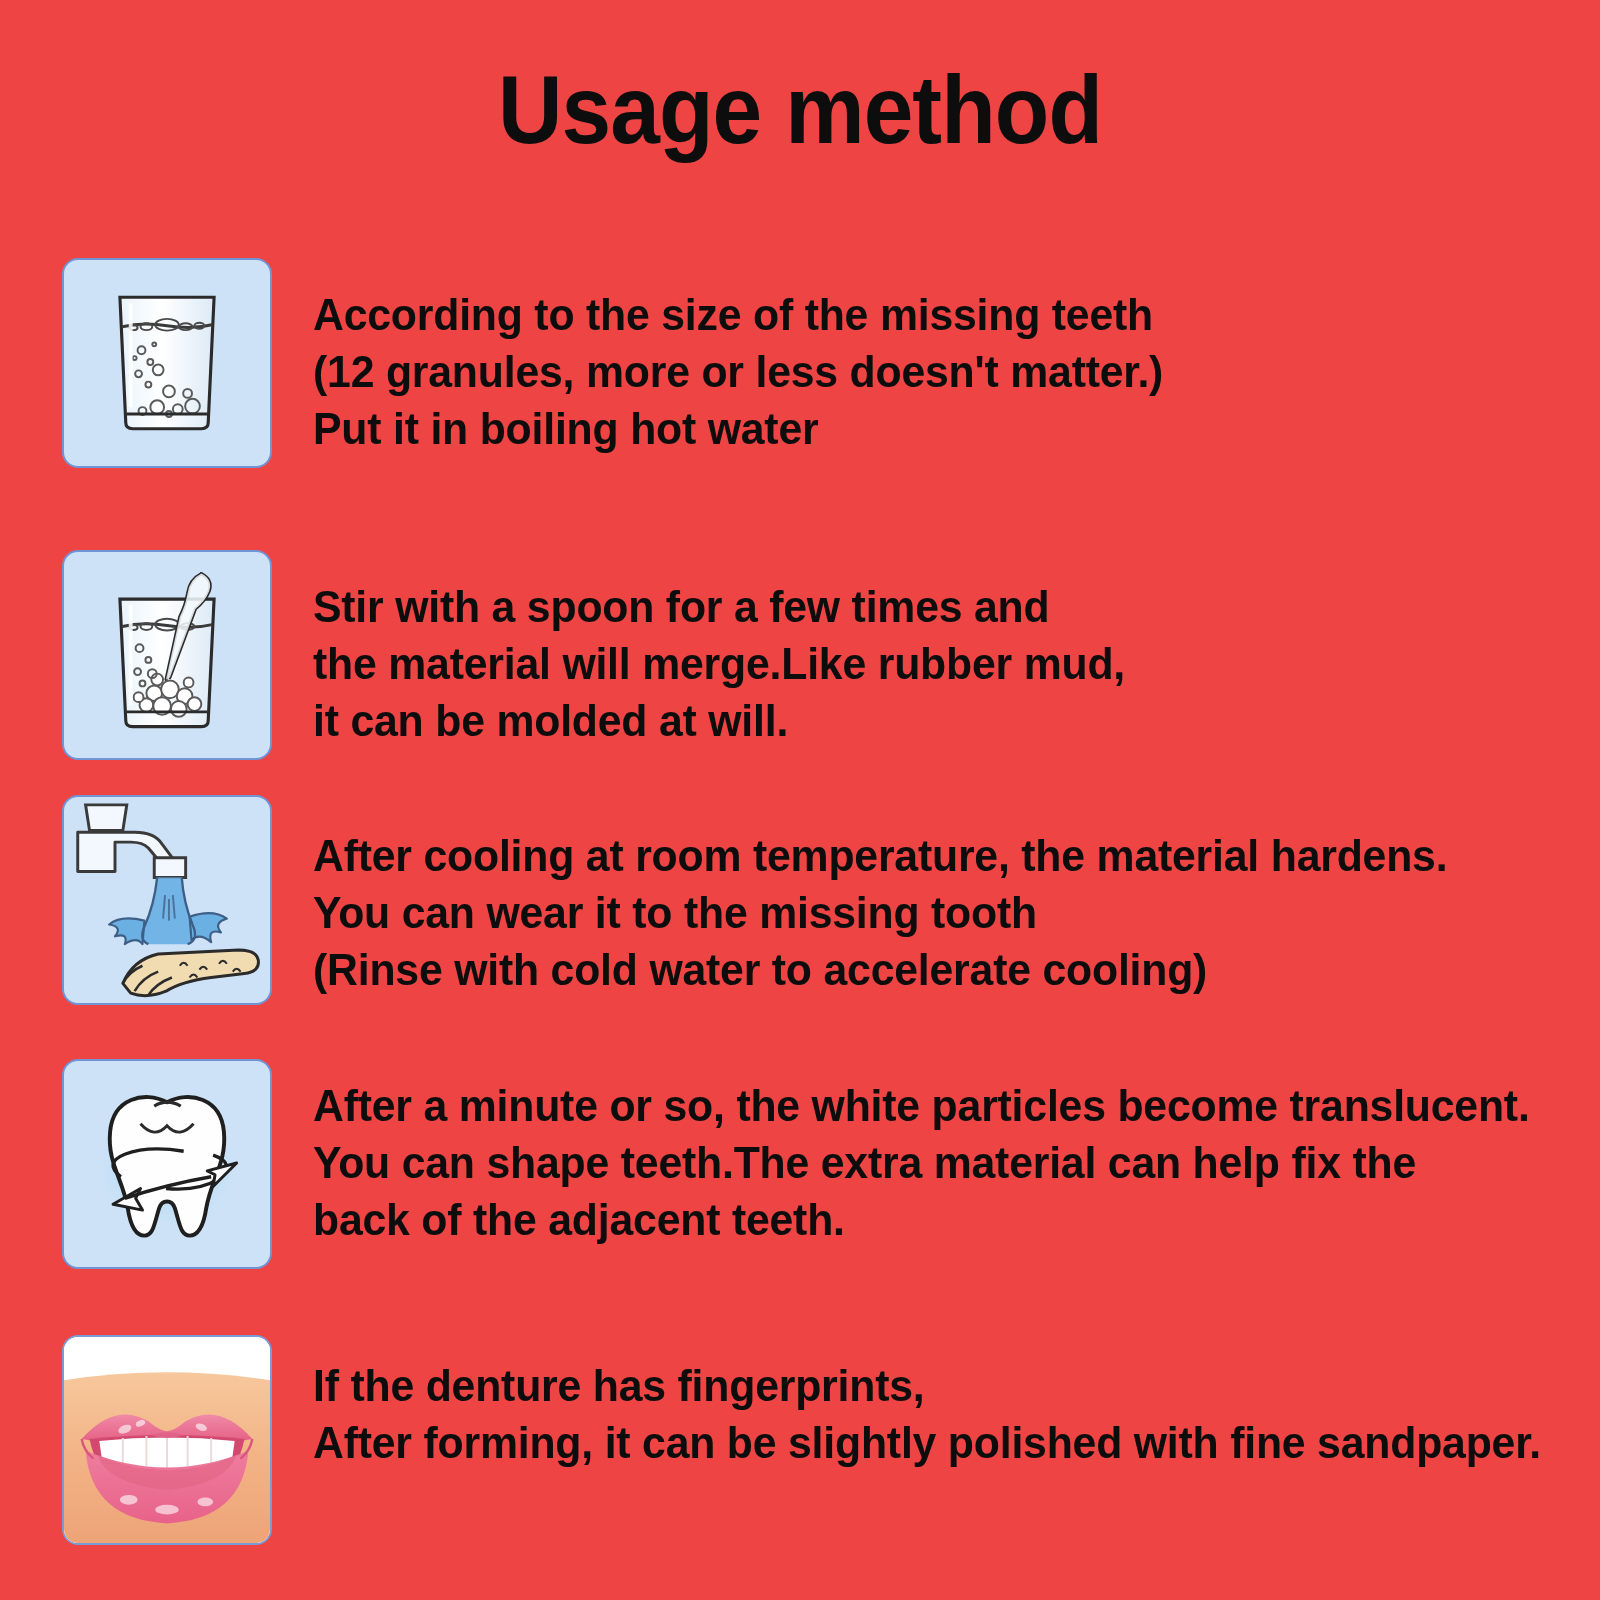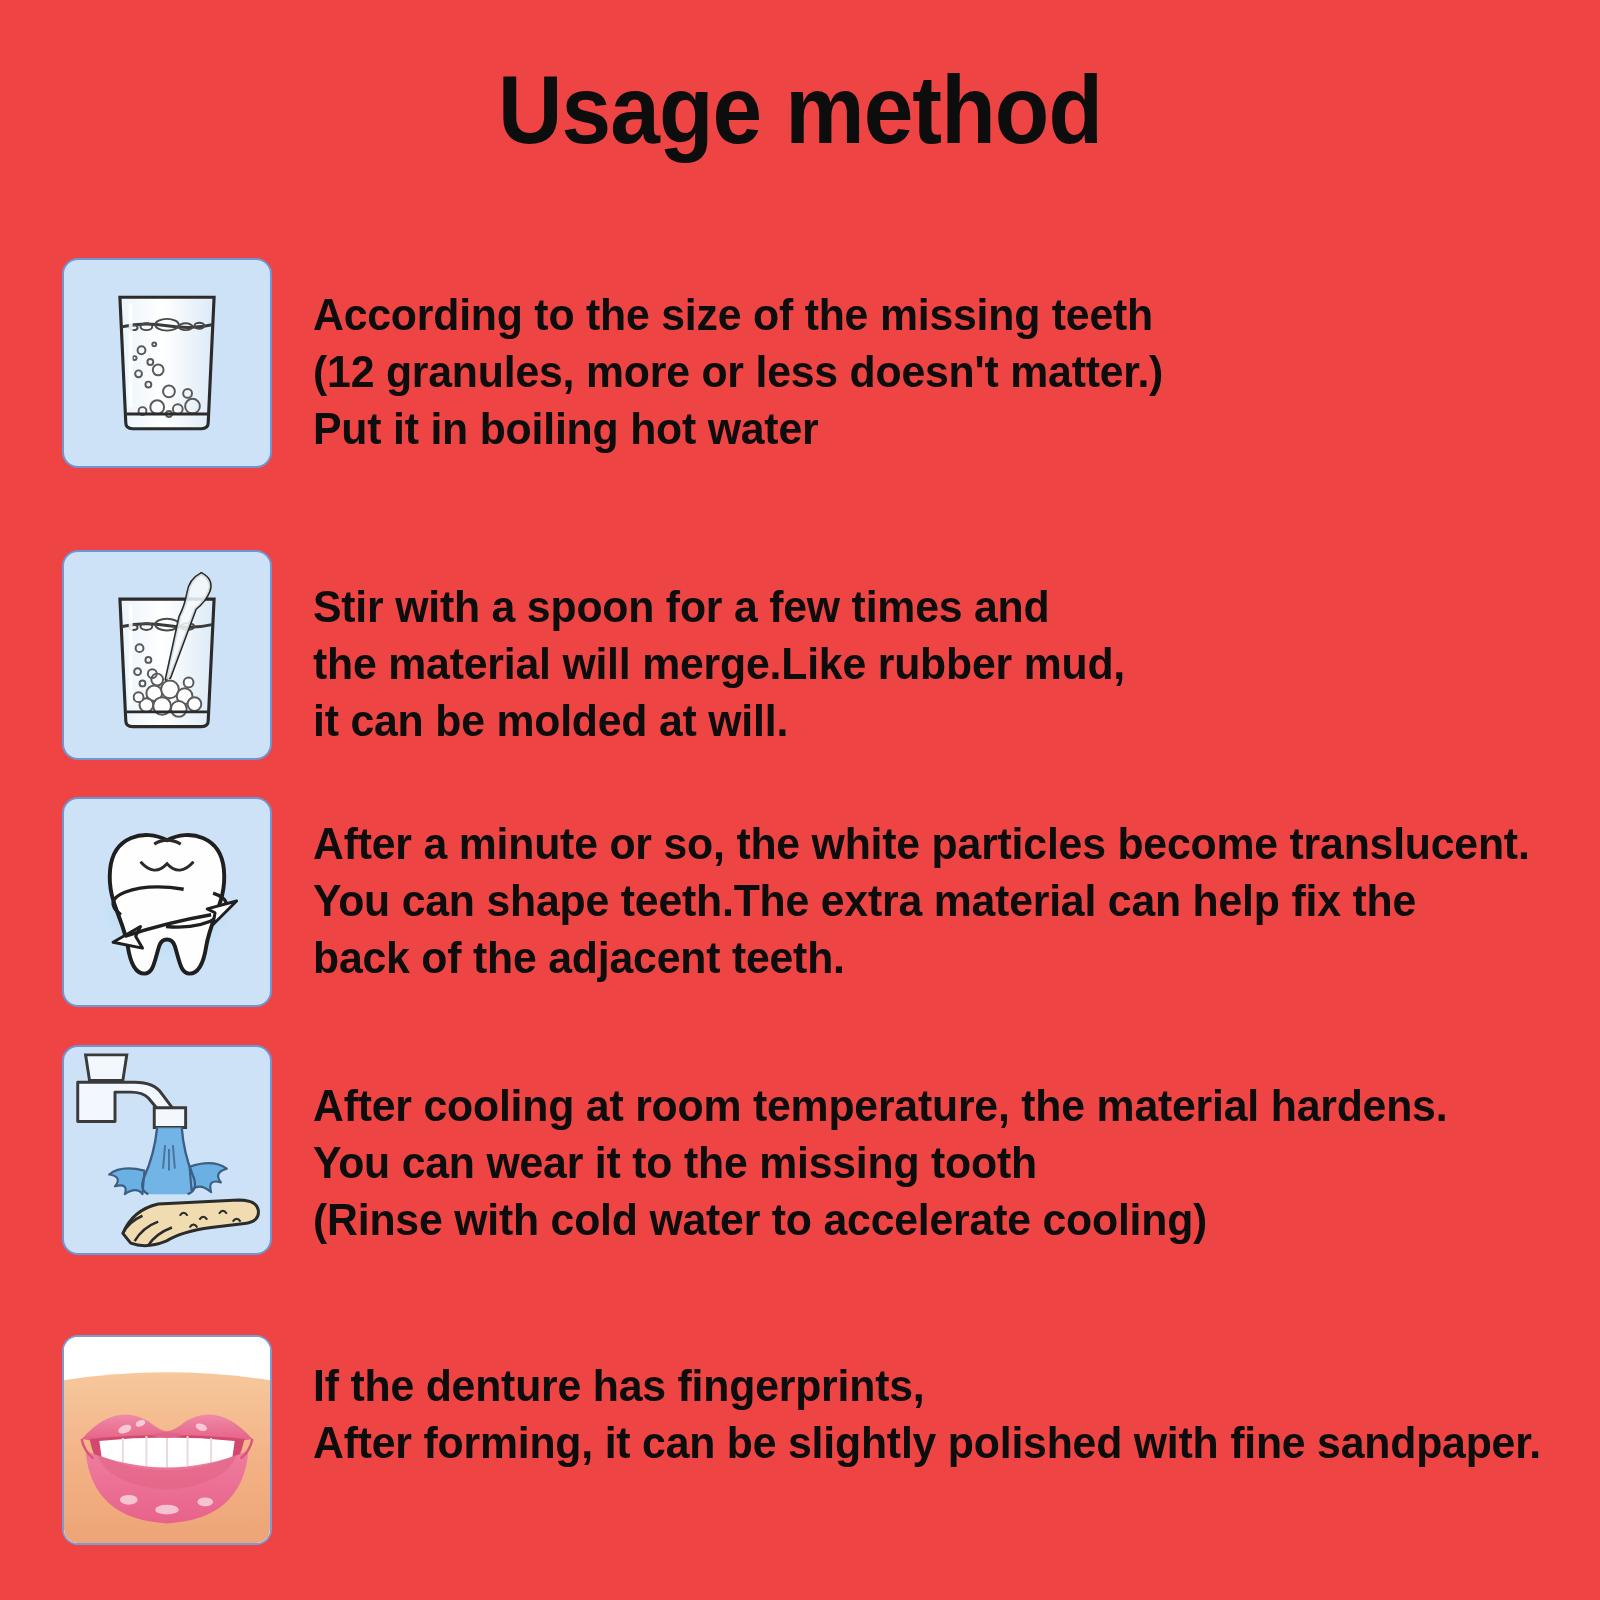--- a/index.html
+++ b/index.html
@@ -220,20 +220,66 @@
           <path d="M68 54 L68 156" fill="none" stroke="#ffffff" stroke-width="4" opacity="0.85"></path>
         </svg>
       </div>
       <div class="step-text">
         <span class="line">Stir with a spoon for a few times and</span>
         <span class="line">the material will merge.Like rubber mud,</span>
         <span class="line">it can be molded at will.</span>
       </div>
     </div>
 
+    <div class="step step-4">
+      <div class="icon-tile">
+        <svg viewBox="0 0 210 210" xmlns="http://www.w3.org/2000/svg">
+
+          <path d="M22 8 L64 8 L60 34 L26 34 Z" fill="#f2f8fd" stroke="#3a3a3a" stroke-width="3"></path>
+
+          <path d="M14 36 L72 36 Q92 36 100 48 L112 64 L96 64 L86 52 Q80 46 68 46 L52 46 L52 76 L14 76 Z" fill="#f2f8fd" stroke="#3a3a3a" stroke-width="3" stroke-linejoin="round"></path>
+
+          <path d="M92 62 L124 62 L124 82 L92 82 Z" fill="#f2f8fd" stroke="#3a3a3a" stroke-width="3"></path>
+
+          <path d="M95 82 Q92 110 82 132 Q76 146 86 150 L126 150 Q138 146 131 130 Q122 108 120 82 Z" fill="#6ab0e3" opacity="0.92"></path>
+
+          <path d="M82 126 Q58 120 46 130 Q60 132 52 142 Q66 138 62 150 Q74 142 80 150 Z" fill="#6ab0e3" stroke="#3d5f86" stroke-width="2.2" stroke-linejoin="round"></path>
+          <path d="M128 122 Q152 114 166 124 Q152 128 160 138 Q146 134 150 148 Q138 138 130 146 Z" fill="#6ab0e3" stroke="#3d5f86" stroke-width="2.2" stroke-linejoin="round"></path>
+
+          <path d="M95 82 Q92 110 82 132 Q76 146 86 150" fill="none" stroke="#3d5f86" stroke-width="2.4"></path>
+          <path d="M120 82 Q122 108 131 130 Q138 146 126 150" fill="none" stroke="#3d5f86" stroke-width="2.4"></path>
+
+          <g stroke="#3d5f86" stroke-width="2" fill="none" opacity="0.75">
+            <path d="M103 100 L101 124"></path>
+            <path d="M111 100 L113 124"></path>
+            <path d="M107 104 L107 126"></path>
+          </g>
+
+          <path d="M60 190 Q70 166 96 160 L178 156 Q196 156 198 166 Q200 178 184 180 L150 184
+                   Q120 188 104 198 Q84 206 68 200 Z" fill="#f0dcb0" stroke="#2b2b2b" stroke-width="3" stroke-linejoin="round"></path>
+          <path d="M60 190 Q66 178 80 172" fill="none" stroke="#2b2b2b" stroke-width="2.6"></path>
+          <path d="M72 198 Q80 184 96 178" fill="none" stroke="#2b2b2b" stroke-width="2.6"></path>
+          <path d="M86 202 Q94 190 110 184" fill="none" stroke="#2b2b2b" stroke-width="2.6"></path>
+
+          <g stroke="#2b2b2b" stroke-width="2" fill="none">
+            <path d="M118 172 q4 -6 8 0"></path>
+            <path d="M138 176 q4 -6 8 0"></path>
+            <path d="M158 170 q4 -6 8 0"></path>
+            <path d="M128 184 q4 -6 8 0"></path>
+            <path d="M172 178 q4 -6 8 0"></path>
+          </g>
+        </svg>
+      </div>
+      <div class="step-text">
+        <span class="line">After cooling at room temperature, the material hardens.</span>
+        <span class="line">You can wear it to the missing tooth</span>
+        <span class="line">(Rinse with cold water to accelerate cooling)</span>
+      </div>
+    </div>
+
     <div class="step step-3">
       <div class="icon-tile">
         <svg viewBox="0 0 210 210" xmlns="http://www.w3.org/2000/svg">
           <defs>
             <radialGradient id="glow3" cx="50%" cy="50%" r="52%">
               <stop offset="0%" stop-color="#9fd2f2" stop-opacity="0.95"></stop>
               <stop offset="70%" stop-color="#bfe0f6" stop-opacity="0.5"></stop>
               <stop offset="100%" stop-color="#cee2f7" stop-opacity="0"></stop>
             </radialGradient>
           </defs>
@@ -263,66 +309,20 @@
           <path d="M62 140 Q104 126 150 118" fill="none" stroke="#1f1f1f" stroke-width="3.4"></path>
         </svg>
       </div>
       <div class="step-text">
         <span class="line">After a minute or so, the white particles become translucent.</span>
         <span class="line">You can shape teeth.The extra material can help fix the</span>
         <span class="line">back of the adjacent teeth.</span>
       </div>
     </div>
 
-    <div class="step step-4">
-      <div class="icon-tile">
-        <svg viewBox="0 0 210 210" xmlns="http://www.w3.org/2000/svg">
-
-          <path d="M22 8 L64 8 L60 34 L26 34 Z" fill="#f2f8fd" stroke="#3a3a3a" stroke-width="3"></path>
-
-          <path d="M14 36 L72 36 Q92 36 100 48 L112 64 L96 64 L86 52 Q80 46 68 46 L52 46 L52 76 L14 76 Z" fill="#f2f8fd" stroke="#3a3a3a" stroke-width="3" stroke-linejoin="round"></path>
-
-          <path d="M92 62 L124 62 L124 82 L92 82 Z" fill="#f2f8fd" stroke="#3a3a3a" stroke-width="3"></path>
-
-          <path d="M95 82 Q92 110 82 132 Q76 146 86 150 L126 150 Q138 146 131 130 Q122 108 120 82 Z" fill="#6ab0e3" opacity="0.92"></path>
-
-          <path d="M82 126 Q58 120 46 130 Q60 132 52 142 Q66 138 62 150 Q74 142 80 150 Z" fill="#6ab0e3" stroke="#3d5f86" stroke-width="2.2" stroke-linejoin="round"></path>
-          <path d="M128 122 Q152 114 166 124 Q152 128 160 138 Q146 134 150 148 Q138 138 130 146 Z" fill="#6ab0e3" stroke="#3d5f86" stroke-width="2.2" stroke-linejoin="round"></path>
-
-          <path d="M95 82 Q92 110 82 132 Q76 146 86 150" fill="none" stroke="#3d5f86" stroke-width="2.4"></path>
-          <path d="M120 82 Q122 108 131 130 Q138 146 126 150" fill="none" stroke="#3d5f86" stroke-width="2.4"></path>
-
-          <g stroke="#3d5f86" stroke-width="2" fill="none" opacity="0.75">
-            <path d="M103 100 L101 124"></path>
-            <path d="M111 100 L113 124"></path>
-            <path d="M107 104 L107 126"></path>
-          </g>
-
-          <path d="M60 190 Q70 166 96 160 L178 156 Q196 156 198 166 Q200 178 184 180 L150 184
-                   Q120 188 104 198 Q84 206 68 200 Z" fill="#f0dcb0" stroke="#2b2b2b" stroke-width="3" stroke-linejoin="round"></path>
-          <path d="M60 190 Q66 178 80 172" fill="none" stroke="#2b2b2b" stroke-width="2.6"></path>
-          <path d="M72 198 Q80 184 96 178" fill="none" stroke="#2b2b2b" stroke-width="2.6"></path>
-          <path d="M86 202 Q94 190 110 184" fill="none" stroke="#2b2b2b" stroke-width="2.6"></path>
-
-          <g stroke="#2b2b2b" stroke-width="2" fill="none">
-            <path d="M118 172 q4 -6 8 0"></path>
-            <path d="M138 176 q4 -6 8 0"></path>
-            <path d="M158 170 q4 -6 8 0"></path>
-            <path d="M128 184 q4 -6 8 0"></path>
-            <path d="M172 178 q4 -6 8 0"></path>
-          </g>
-        </svg>
-      </div>
-      <div class="step-text">
-        <span class="line">After cooling at room temperature, the material hardens.</span>
-        <span class="line">You can wear it to the missing tooth</span>
-        <span class="line">(Rinse with cold water to accelerate cooling)</span>
-      </div>
-    </div>
-
     <div class="step step-5">
       <div class="icon-tile mouth-tile">
         <svg viewBox="0 0 210 210" xmlns="http://www.w3.org/2000/svg">
           <defs>
             <linearGradient id="skin5" x1="0" y1="0" x2="0" y2="1">
               <stop offset="0%" stop-color="#f6c89c"></stop>
               <stop offset="55%" stop-color="#f2b184"></stop>
               <stop offset="100%" stop-color="#eda477"></stop>
             </linearGradient>
             <linearGradient id="lipTop5" x1="0" y1="0" x2="0" y2="1">

